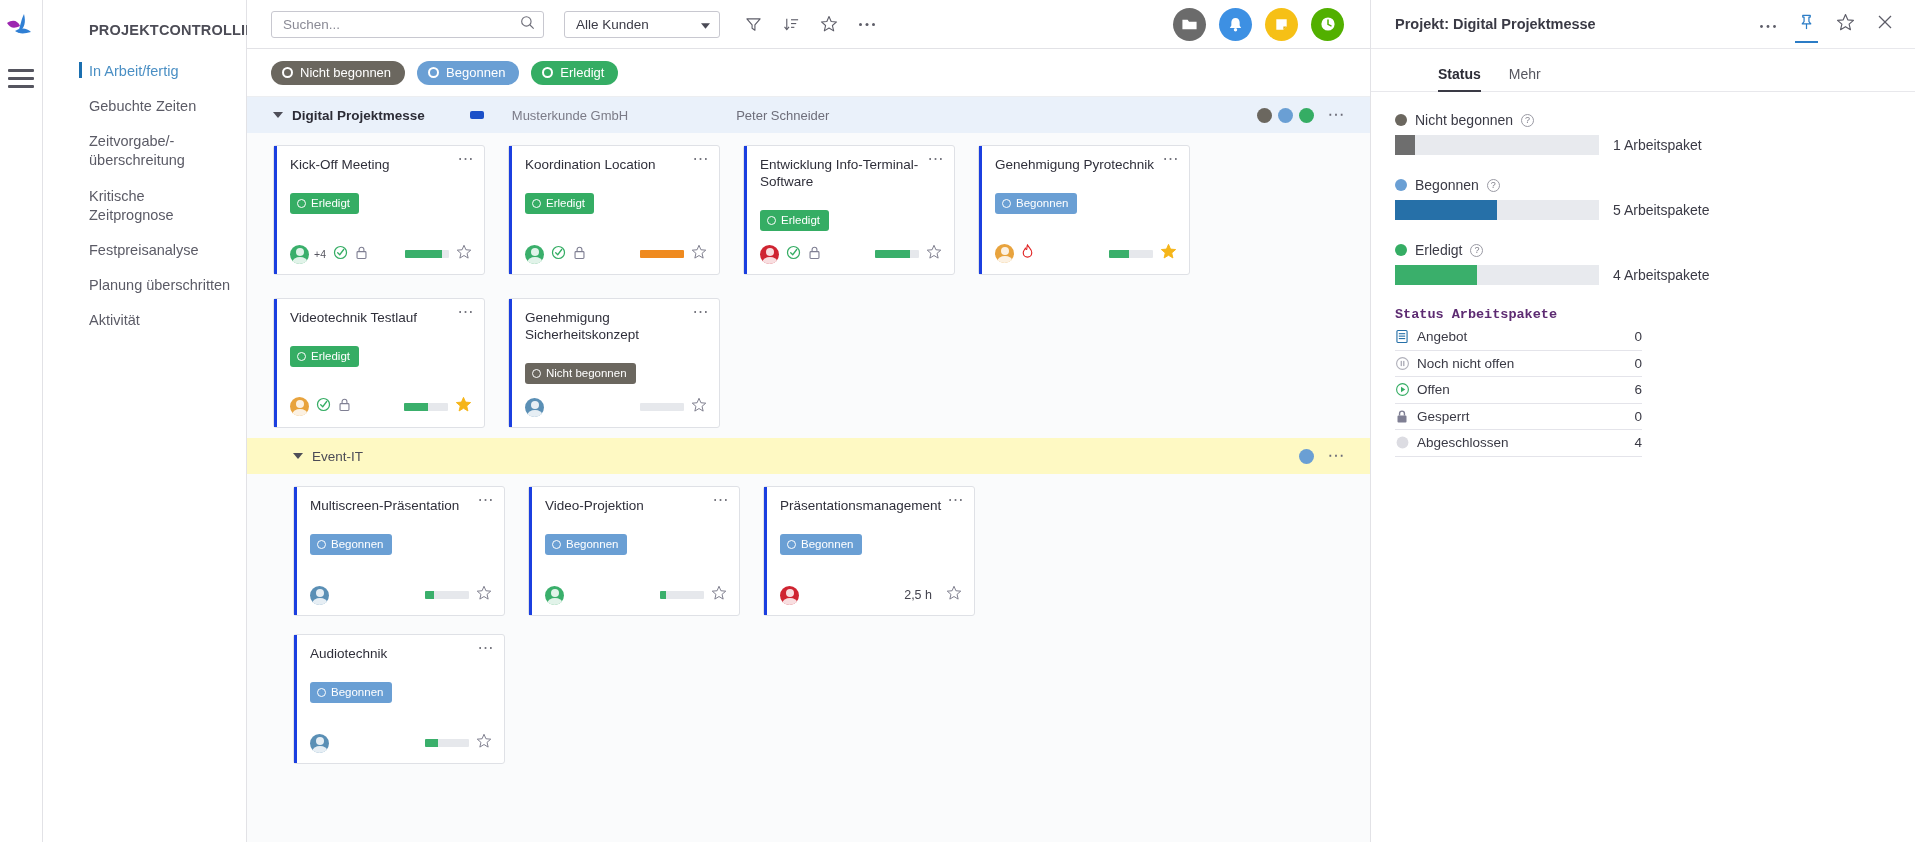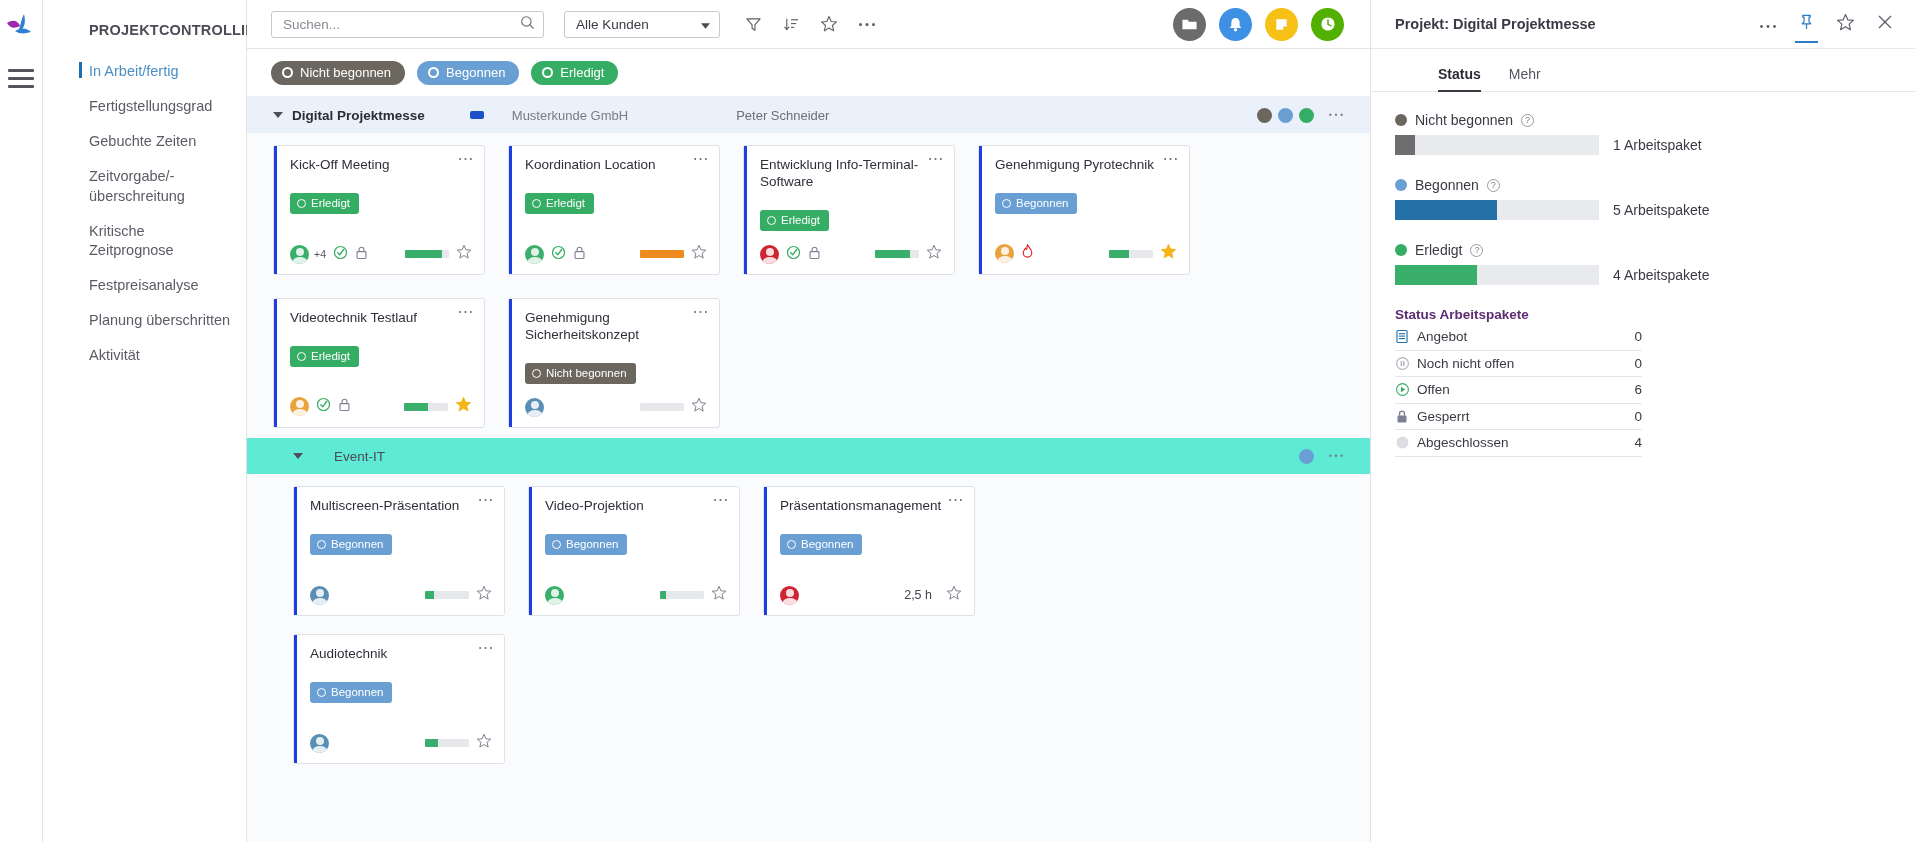--- a/index.html
+++ b/index.html
@@ -101,21 +101,21 @@
   .board {
     flex: 1 1 auto; overflow: hidden;
     background: #fafbfc; padding: 0 0 0 0;
   }
 
   .section-head {
     height: 36px; background: #eaf1fa;
     display: flex; align-items: center; padding: 0 24px 0 26px;
     font-size: 13.5px; color: #35353f;
   }
-  .section-head.sub { background: #5eead4; gap: 22px; }
+  .section-head.sub { background: #fef9c3; }
   .caret { width: 0; height: 0; border-left: 5px solid transparent; border-right: 5px solid transparent;
            border-top: 6px solid #4e4e58; margin-right: 9px; cursor: pointer; }
   .sec-title { font-weight: bold; color: #2c2c36; }
   .section-head.sub .sec-title { font-weight: normal; color: #4b4b56; }
   .sec-color-chip { width: 14px; height: 8px; background: #1b50c8; border-radius: 2px; margin-left: 45px; }
   .sec-customer { margin-left: 28px; color: #7b7b87; font-size: 13px; }
   .sec-person { margin-left: 108px; color: #6e6e7a; font-size: 13px; }
   .sec-right { margin-left: auto; display: flex; align-items: center; gap: 6px; }
   .dot { width: 15px; height: 15px; border-radius: 50%; }
   .ell { color: #6b6b77; font-size: 17px; letter-spacing: 1.5px; cursor: pointer; line-height: 0.5; }
@@ -186,21 +186,21 @@
   .qmark {
     width: 13px; height: 13px; border-radius: 50%; border: 1px solid #9a9aa4; color: #7d7d88;
     font-size: 9px; display: inline-flex; align-items: center; justify-content: center;
     line-height: 1; cursor: pointer;
   }
   .stat-row { display: flex; align-items: center; gap: 14px; }
   .stat-bar { width: 204px; height: 20px; background: #e8eaee; overflow: hidden; flex: 0 0 204px; }
   .stat-bar > i { display: block; height: 100%; }
   .stat-count { font-size: 14px; color: #3a3a45; text-align: right; }
 
-  .wp-title { font-size: 13.5px; font-weight: bold; color: #5d2b72; margin: 12px 0 2px 0; }
+  .wp-title { font-size: 13.5px; font-weight: bold; color: #5d2b72; margin: 12px 0 2px 0; font-family: Liberation Mono, monospace; }
   .wp-list { width: 247px; }
   .wp-row {
     display: flex; align-items: center; height: 26.5px;
     border-bottom: 1px solid #e4e4ea; font-size: 13.5px; color: #3a3a45; cursor: pointer;
   }
   .wp-ico { width: 22px; flex: 0 0 22px; display: flex; align-items: center; }
   .wp-name { flex: 1 1 auto; }
   .wp-count { color: #3a3a45; }
 </style>
 </head>
@@ -219,21 +219,20 @@
     <div class="hamburger">
       <i></i>
       <i></i>
       <i></i>
     </div>
   </div>
 
   <div class="sidebar">
     <div class="sidebar-title">PROJEKTCONTROLLING</div>
     <div class="nav-item active">In Arbeit/fertig</div>
-    <div class="nav-item">Fertigstellungsgrad</div>
     <div class="nav-item">Gebuchte Zeiten</div>
     <div class="nav-item" style="white-space:pre-line">Zeitvorgabe/-
 überschreitung</div>
     <div class="nav-item">Kritische Zeitprognose</div>
     <div class="nav-item">Festpreisanalyse</div>
     <div class="nav-item">Planung überschritten</div>
     <div class="nav-item">Aktivität</div>
   </div>
 
   <div class="center">

